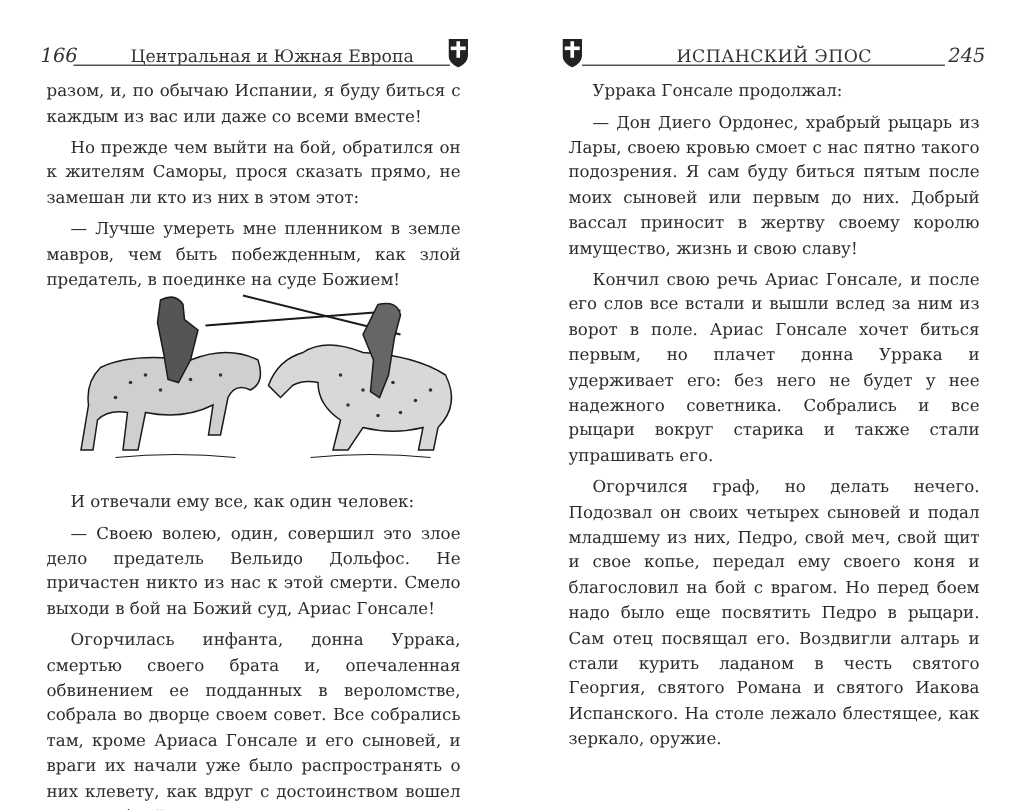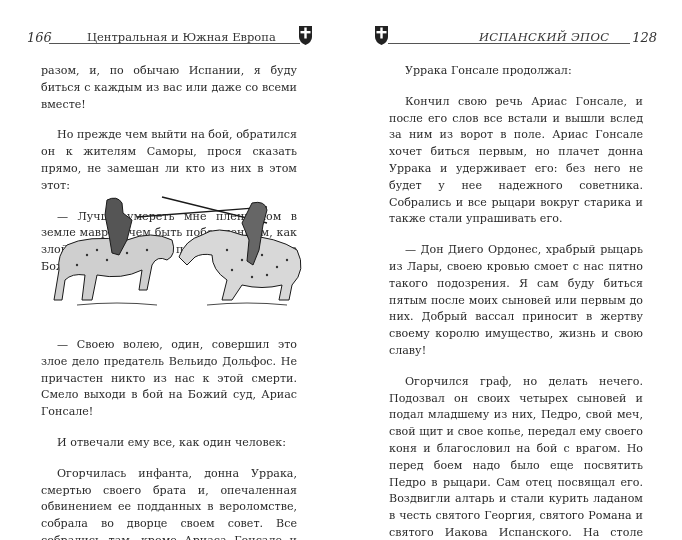--- a/index.html
+++ b/index.html
@@ -12,29 +12,29 @@
   .page.left .header { left: 27px; width: 285px; }
   .page.right .header { left: 34px; width: 282px; }
   .header .rule { position: absolute; bottom: 2px; height: 1px; background: #555; }
   .page.left .header .rule { left: 22px; right: 12px; }
   .page.right .header .rule { left: 13px; right: 27px; }
   .pno { position: absolute; top: 2px; font-style: italic; font-size: 13px; color: #333; }
   .page.left .pno { left: 0; }
   .page.right .pno { right: 0; }
   .htitle { position: absolute; top: 2px; font-size: 11.5px; color: #333; white-space: nowrap; }
   .page.left .htitle { left: 60px; }
-  .page.right .htitle { left: 104px; letter-spacing: 0.3px; font-style: italic; }
+  .page.right .htitle { left: 76px; letter-spacing: 0.3px; }
   .shield { position: absolute; top: -2px; width: 13px; height: 19px; }
   .page.left .shield { right: 0; }
   .page.right .shield { left: 0; }
   .text { position: absolute; font-size: 11.1px; line-height: 16.8px; text-align: justify; color: #2b2b2b; }
   .page.left .text.t1 { left: 27px; width: 284px; top: 49px; }
   .page.left .text.t2 { left: 27px; width: 284px; top: 323px; }
   .page.right .text.t1 { left: 34px; width: 282px; top: 49px; }
-  .text p { margin: 14px; text-indent: 16px; }
+  .text p { margin: 4px; text-indent: 16px; }
   .text p.noindent { text-indent: 0; }
   .illus { position: absolute; left: 27px; top: 195px; width: 285px; height: 120px; }
 </style>
 </head>
 <body>
 
 <div class="page left">
   <div class="header">
     <span class="pno">166</span>
     <span class="htitle">Центральная и Южная Европа</span>
@@ -80,39 +80,39 @@
         <circle cx="235" cy="60" r="1.2"></circle>
       <circle cx="250" cy="72" r="1.2"></circle>
         <circle cx="240" cy="80" r="1.2"></circle>
         <circle cx="260" cy="65" r="1.2"></circle>
       <circle cx="205" cy="75" r="1.2"></circle>
         <circle cx="225" cy="82" r="1.2"></circle>
     </g>
   </svg>
 
   <div class="text t2">
+    <p>И отвечали ему все, как один человек:</p>
     <p>— Своею волею, один, совершил это злое дело предатель Вельидо Дольфос. Не причастен никто из нас к этой смерти. Смело выходи в бой на Божий суд, Ариас Гонсале!</p>
-    <p>И отвечали ему все, как один человек:</p>
     <p>Огорчилась инфанта, донна Уррака, смертью своего брата и, опечаленная обвинением ее подданных в вероломстве, собрала во дворце своем совет. Все собрались там, кроме Ариаса Гонсале и его сыновей, и враги их начали уже было распространять о них клевету, как вдруг с достоинством вошел этот добрый старик со своими четырьмя сыновьями — все в длинных траурных плащах. Поцеловал он руку инфанты и, поклонившись собранию, сказал:</p>
 
   </div>
 </div>
 
 <div class="page right">
   <div class="header">
     <svg class="shield" viewBox="0 0 13 19">
       <path d="M0 0 H13 V11 Q13 16 6.5 19 Q0 16 0 11 Z" fill="#222"></path>
       <rect x="5.3" y="1.5" width="2.4" height="11" fill="#fff"></rect>
       <rect x="1.5" y="5" width="10" height="2.4" fill="#fff"></rect>
     </svg>
     <span class="htitle">ИСПАНСКИЙ ЭПОС</span>
     <div class="rule"></div>
-    <span class="pno">128</span>
+    <span class="pno">245</span>
   </div>
 
   <div class="text t1">
     <p>Уррака Гонсале продолжал:</p>
+    <p>— Дон Диего Ордонес, храбрый рыцарь из Лары, своею кровью смоет с нас пятно такого подозрения. Я сам буду биться пятым после моих сыновей или первым до них. Добрый вассал приносит в жертву своему королю имущество, жизнь и свою славу!</p>
     <p>Кончил свою речь Ариас Гонсале, и после его слов все встали и вышли вслед за ним из ворот в поле. Ариас Гонсале хочет биться первым, но плачет донна Уррака и удерживает его: без него не будет у нее надежного советника. Собрались и все рыцари вокруг старика и также стали упрашивать его.</p>
-    <p>— Дон Диего Ордонес, храбрый рыцарь из Лары, своею кровью смоет с нас пятно такого подозрения. Я сам буду биться пятым после моих сыновей или первым до них. Добрый вассал приносит в жертву своему королю имущество, жизнь и свою славу!</p>
     <p>Огорчился граф, но делать нечего. Подозвал он своих четырех сыновей и подал младшему из них, Педро, свой меч, свой щит и свое копье, передал ему своего коня и благословил на бой с врагом. Но перед боем надо было еще посвятить Педро в рыцари. Сам отец посвящал его. Воздвигли алтарь и стали курить ладаном в честь святого Георгия, святого Романа и святого Иакова Испанского. На столе лежало блестящее, как зеркало, оружие.</p>
 
   </div>
 </div>
 
 </body></html>

